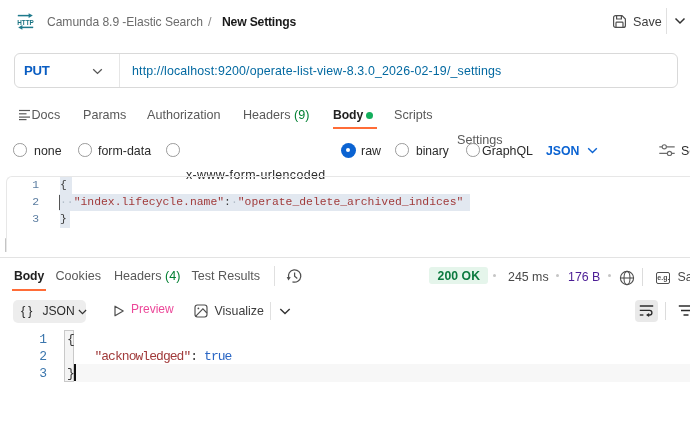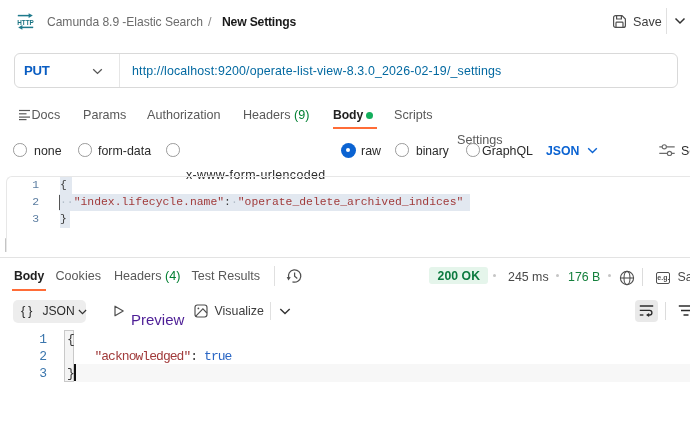--- a/index.html
+++ b/index.html
@@ -118,21 +118,21 @@
     <path d="M2.77 10.12 A6.2 6.2 0 1 1 6.48 13.83" fill="none" stroke="#4f4f4f" stroke-width="1.25"></path>
     <path d="M0.7 8.9 L4.8 9.3 L2.4 12.4 Z" fill="#4f4f4f"></path>
     <path d="M8.6 4.4 V8.3 L11.3 10.4" fill="none" stroke="#4f4f4f" stroke-width="1.25"></path>
   </svg>
 
   <div class="abs" style="left:428.5px;top:266.5px;width:59px;height:17px;background:#e5f5eb;border-radius:3px;"></div>
   <div class="abs" style="left:437.5px;top:269px;font-size:12.2px;color:#0c7a3f;font-weight:bold;letter-spacing:0.1px;">200 OK</div>
   <div class="abs" style="left:493px;top:274px;width:3px;height:3px;border-radius:50%;background:#c5c5c5;"></div>
   <div class="abs" style="left:508px;top:269.5px;font-size:12.4px;color:#4a4a4a;">245 ms</div>
   <div class="abs" style="left:556px;top:274px;width:3px;height:3px;border-radius:50%;background:#c5c5c5;"></div>
-  <div class="abs" style="left:568px;top:269.5px;font-size:12.4px;color:#15803d;">176 B</div>
+  <div class="abs" style="left:568px;top:269.5px;font-size:12.4px;color:#4c1d95;">176 B</div>
   <div class="abs" style="left:607.5px;top:274px;width:3px;height:3px;border-radius:50%;background:#c5c5c5;"></div>
   <svg class="abs" style="left:619px;top:270px" width="16" height="16" viewBox="0 0 16 16">
     <g fill="none" stroke="#4f4f4f" stroke-width="1.1">
       <circle cx="8" cy="8" r="6.6"></circle>
       <ellipse cx="8" cy="8" rx="3" ry="6.6"></ellipse>
       <path d="M1.4 8 H14.6"></path>
     </g>
   </svg>
   <div class="abs" style="left:642px;top:268px;width:1px;height:18px;background:#dcdcdc;"></div>
   <div class="abs" style="left:655.5px;top:272px;width:14.5px;height:12px;border:1.2px solid #4f4f4f;border-radius:2px;box-sizing:border-box;"></div>
@@ -141,21 +141,21 @@
 
   <div class="abs" style="left:13px;top:299.5px;width:73px;height:23px;background:#ededed;border-radius:5px;"></div>
   <div class="abs" style="left:21px;top:303px;font-size:13px;color:#2b2b2b;">{ }</div>
   <div class="abs" style="left:42.5px;top:304px;font-size:12.1px;color:#2b2b2b;">JSON</div>
   <svg class="abs" style="left:78.3px;top:308.5px" width="9" height="6" viewBox="0 0 10 6">
     <path d="M1 0.8 L5 4.8 L9 0.8" fill="none" stroke="#333" stroke-width="1.3"></path>
   </svg>
   <svg class="abs" style="left:113px;top:305px" width="12" height="12" viewBox="0 0 12 12">
     <path d="M2 1.2 L10.2 6 L2 10.8 Z" fill="none" stroke="#4f4f4f" stroke-width="1.2" stroke-linejoin="round"></path>
   </svg>
-  <div class="abs" style="left:131px;top:311px;font-size:15px;color:#4c1d95;">Preview</div>
+  <div class="abs" style="left:131px;top:302px;font-size:12px;color:#ec4899;">Preview</div>
   <svg class="abs" style="left:194px;top:304px" width="14" height="14" viewBox="0 0 14 14">
     <g fill="none" stroke="#4f4f4f" stroke-width="1.15">
       <rect x="1" y="1" width="12" height="12" rx="2.4"></rect>
       <path d="M1.6 12.4 L8.9 4.9 L12.9 9"></path>
       <circle cx="4.4" cy="4.4" r="0.9" fill="#4f4f4f" stroke="none"></circle>
     </g>
   </svg>
   <div class="abs" style="left:214.5px;top:303.5px;font-size:12.4px;color:#3d3d3d;">Visualize</div>
   <div class="abs" style="left:270px;top:302px;width:1px;height:18px;background:#e0e0e0;"></div>
   <svg class="abs" style="left:279px;top:308px" width="12" height="7" viewBox="0 0 12 7">

